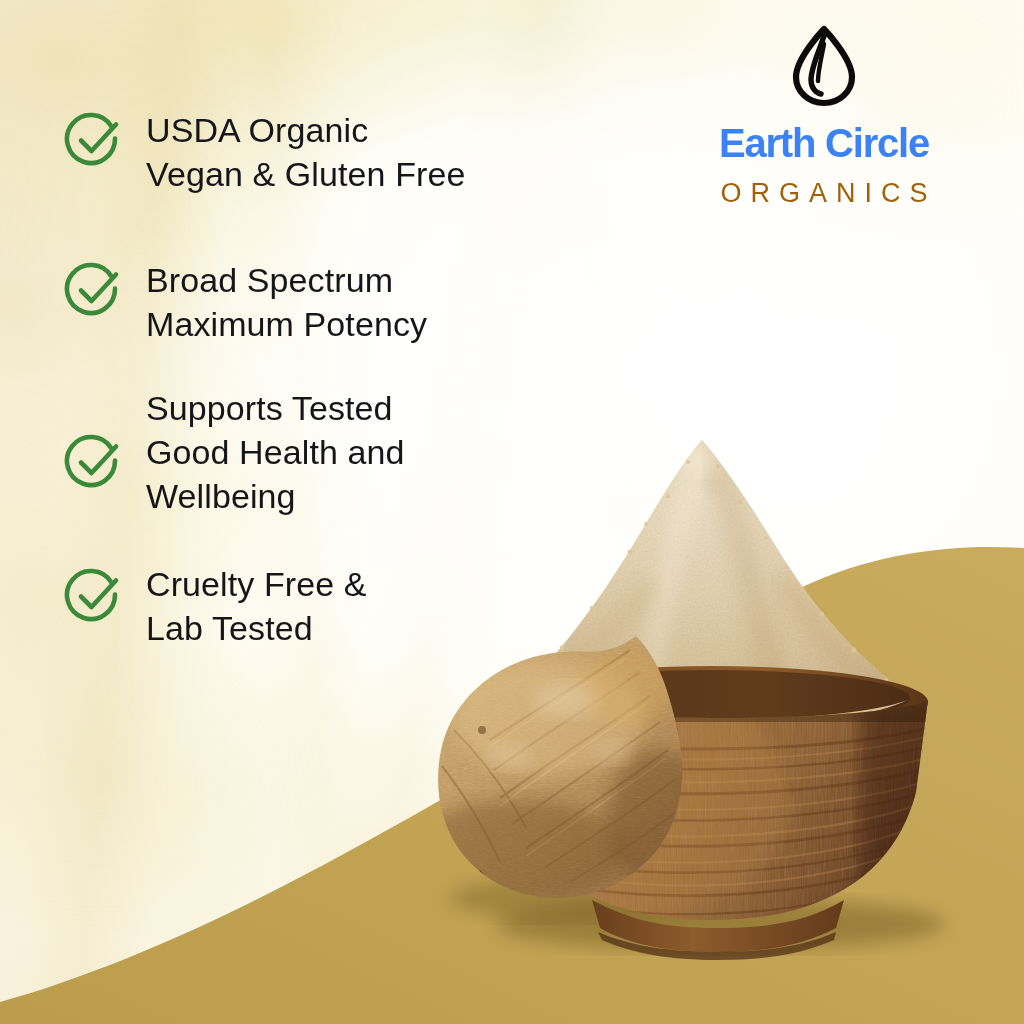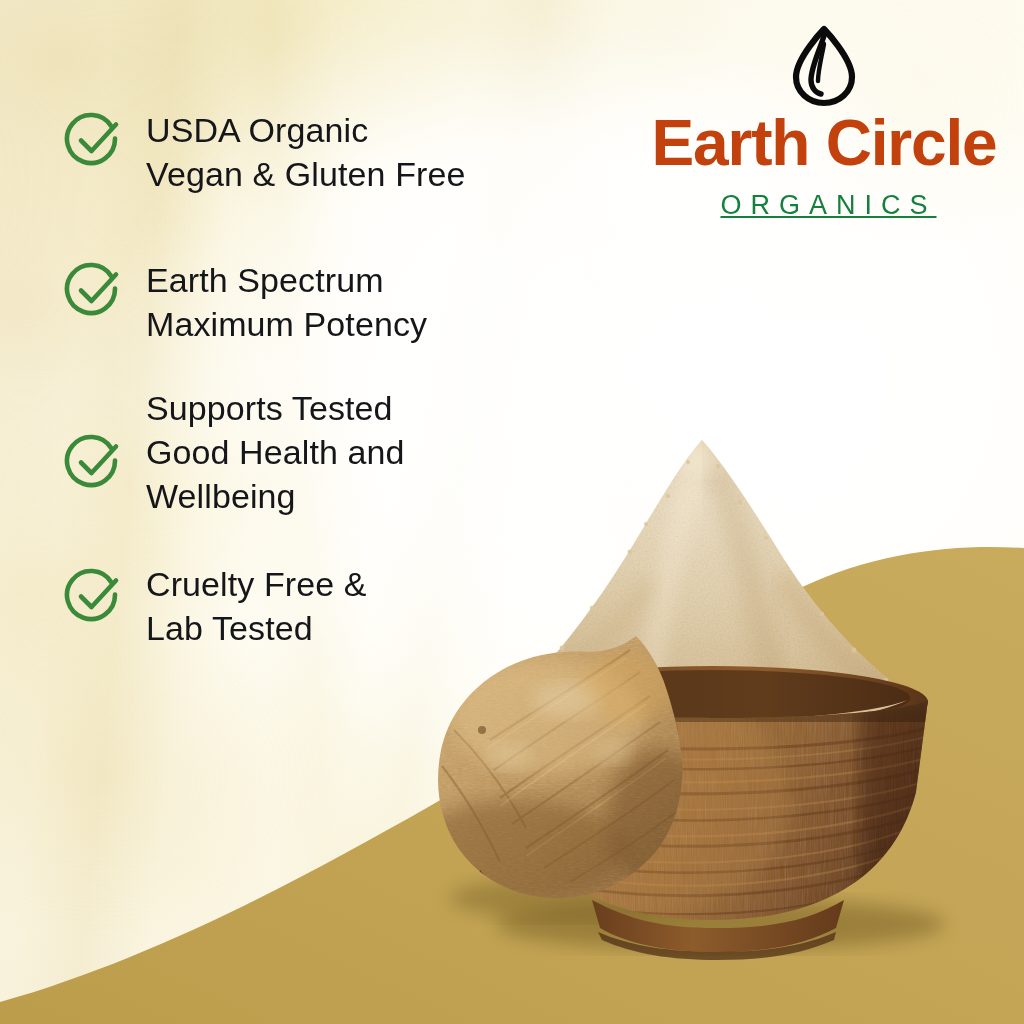--- a/index.html
+++ b/index.html
@@ -45,24 +45,24 @@
   
   .checklist{position:absolute;left:0;top:0;width:620px;}
   .bullet{position:absolute;display:flex;align-items:flex-start;}
   .chk{flex:0 0 auto;width:64px;height:64px;}
   .btext{margin-left:20px;font-size:34px;line-height:44px;color:#15161a;
     font-weight:400;letter-spacing:.1px;white-space:pre-line;}
 
   
   .logo{position:absolute;left:648px;top:24px;width:352px;text-align:center;}
   .logo-mark{width:72px;height:86px;margin:0 auto 2px;display:block;}
-  .logo-word{font-size:64px;line-height:62px;font-weight:700;color:#c2410c;
+  .logo-word{font-size:40px;line-height:62px;font-weight:700;color:#3b82f6;
     letter-spacing:-1.2px;font-family:"Liberation Sans","DejaVu Sans",sans-serif;}
-  .logo-sub{font-size:27px;line-height:34px;font-weight:400;color:#15803d;
-    letter-spacing:9px;padding-left:9px;margin-top:14px;text-decoration:underline;}
+  .logo-sub{font-size:27px;line-height:34px;font-weight:400;color:#a16207;
+    letter-spacing:9px;padding-left:9px;margin-top:2px;}
 
   
   .photo{position:absolute;left:330px;top:400px;width:700px;height:600px;}
 </style>
 </head>
 <body>
 
 <div id="stage">
 
   <div class="bg-base"></div>
@@ -91,21 +91,21 @@
       </svg>
       <div class="btext">USDA Organic
 Vegan &amp; Gluten Free</div>
     </div>
 
     <div class="bullet" style="left:62px;top:258px;">
       <svg class="chk" viewBox="0 0 64 64">
         <path d="M49.5,18.5 A24,24 0 1 0 53,30.5" fill="none" stroke="#3a8a3a" stroke-width="4.6" stroke-linecap="round"></path>
         <path d="M19,32.5 L29.5,43 L54,16.5" fill="none" stroke="#3a8a3a" stroke-width="4.6" stroke-linecap="round" stroke-linejoin="round"></path>
       </svg>
-      <div class="btext">Earth Spectrum
+      <div class="btext">Broad Spectrum
 Maximum Potency</div>
     </div>
 
     <div class="bullet" style="left:62px;top:386px;">
       <svg class="chk" viewBox="0 0 64 64" style="margin-top:44px;">
         <path d="M49.5,18.5 A24,24 0 1 0 53,30.5" fill="none" stroke="#3a8a3a" stroke-width="4.6" stroke-linecap="round"></path>
         <path d="M19,32.5 L29.5,43 L54,16.5" fill="none" stroke="#3a8a3a" stroke-width="4.6" stroke-linecap="round" stroke-linejoin="round"></path>
       </svg>
       <div class="btext">Supports Tested
 Good Health and

